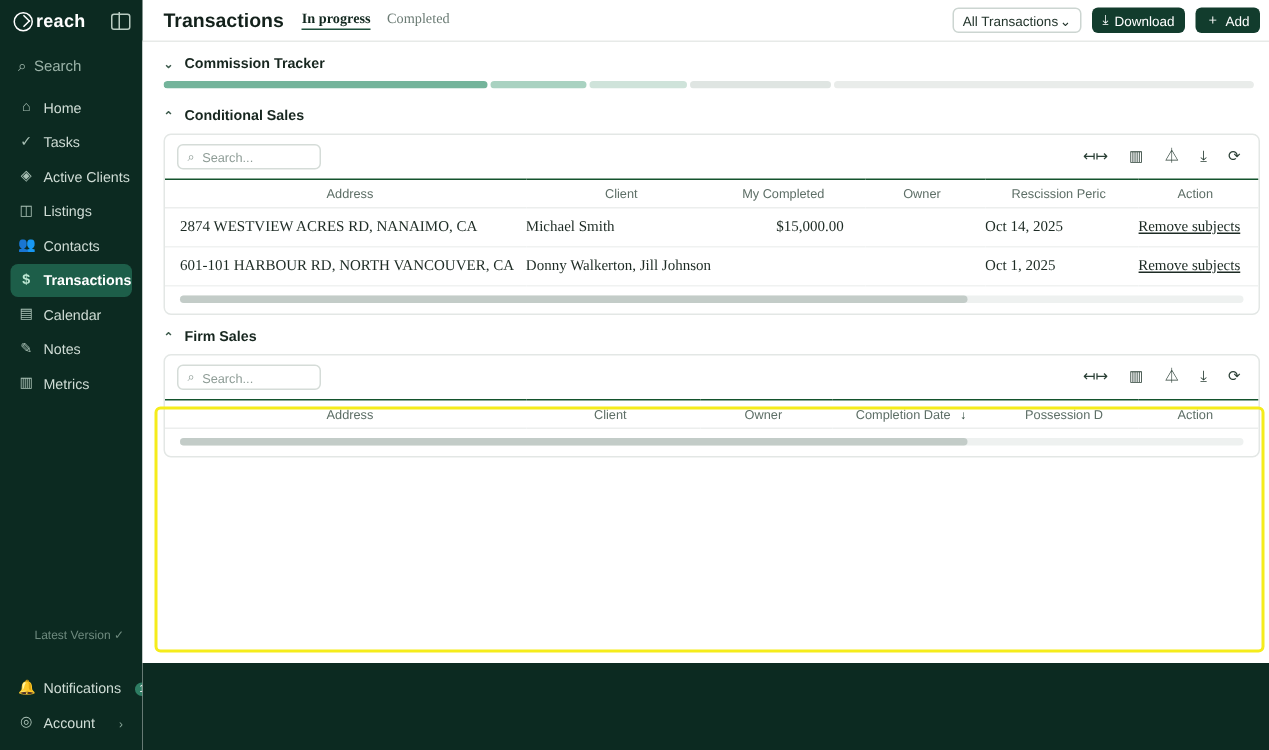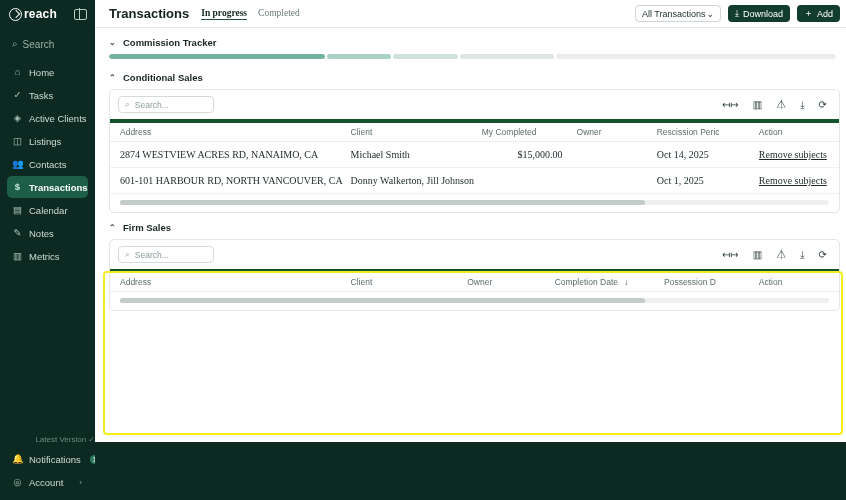--- a/index.html
+++ b/index.html
@@ -106,22 +106,21 @@
   .sb-item.active .ico { color: #bfe8d4; }
 
   .sb-bottom {
     margin-top: auto;
     padding-bottom: 6px;
   }
   .version {
     font-size: 8px;
     color: #6e8a7e;
     padding-left: 23px;
-    margin-bottom: 4px;
-    text-align: right;
+    margin-bottom: 20px;
   }
   .badge {
     background: #2e7d63;
     color: #fff;
     font-size: 7px;
     border-radius: 7px;
     padding: 1px 3px;
     margin-left: 3px;
     line-height: 1;
   }
@@ -260,26 +259,26 @@
     font-size: 10px;
   }
   .tool-icons span { cursor: pointer; line-height: 1; }
 
   table.grid {
     width: 100%;
     border-collapse: collapse;
     table-layout: fixed;
   }
   table.grid th {
-    text-align: left;
+    text-align: center;
     font-size: 8.5px;
     font-weight: normal;
     color: #5d6e66;
     padding: 4px 4px 4px 0;
-    border-top: 4px solid #14532d;
+    border-top: 1px solid #14532d;
     border-bottom: 1px solid #eceeed;
     white-space: nowrap;
     overflow: hidden;
   }
   table.grid td {
     font-size: 10px;
     color: #1d2b24;
     padding: 7px 4px 7px 0;
     border-bottom: 1px solid #f0f2f1;
     white-space: nowrap;

